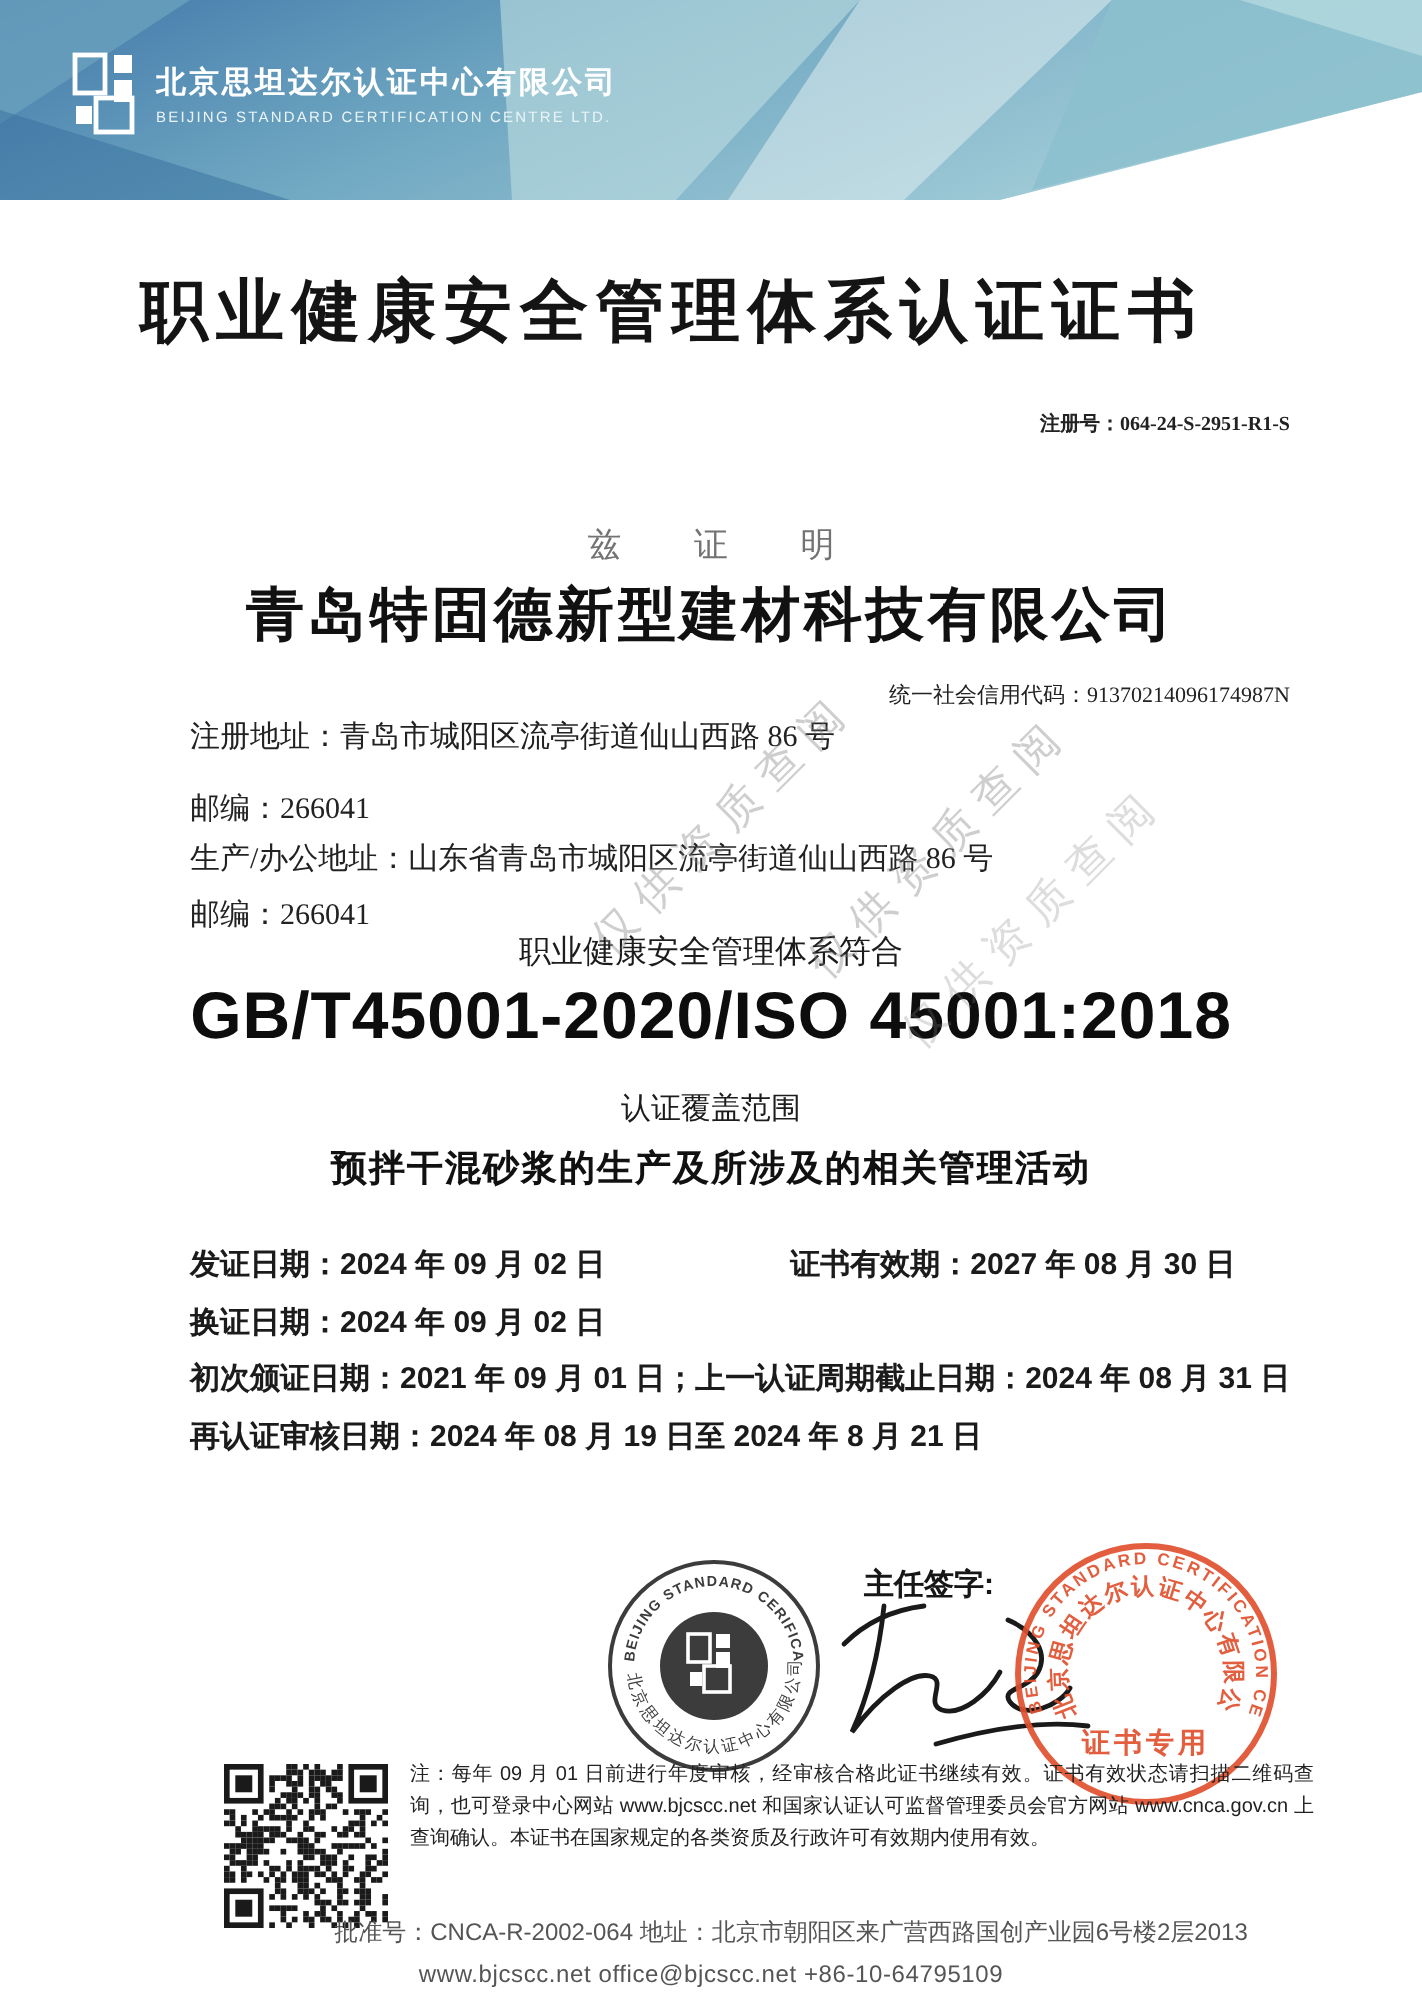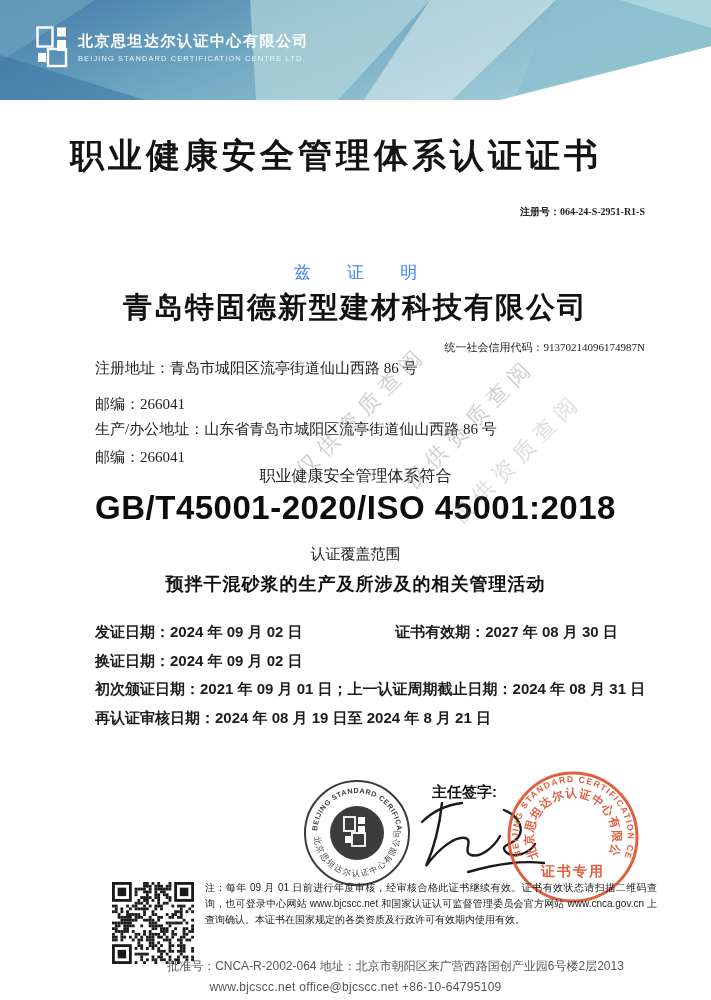--- a/index.html
+++ b/index.html
@@ -13,21 +13,21 @@
   .brand-cn{color:#fff;font-family:"Liberation Sans","DejaVu Sans",sans-serif;
             font-weight:bold;font-size:15px;letter-spacing:1.5px;}
   .brand-en{color:#eaf4f6;font-family:"Liberation Sans","DejaVu Sans",sans-serif;
             font-size:7.5px;letter-spacing:1.1px;margin-top:3px;}
 
   
   .cert-title{position:absolute;left:0;top:133px;width:672px;text-align:center;
               font-size:34px;font-weight:bold;letter-spacing:4px;color:#141414;}
   .reg-line{position:absolute;top:205px;right:66px;font-size:10px;font-weight:bold;color:#222;}
   .certify{position:absolute;left:0;top:261px;width:711px;text-align:center;
-           font-size:17px;letter-spacing:16px;text-indent:16px;color:#3b82f6;}
+           font-size:17px;letter-spacing:16px;text-indent:16px;color:#737373;}
   .company{position:absolute;left:0;top:288px;width:711px;text-align:center;
            font-size:29px;font-weight:bold;letter-spacing:2px;color:#111;}
   .credit{position:absolute;top:340px;right:66px;font-size:11px;color:#222;}
 
   
   .addr{position:absolute;left:95px;font-size:15px;color:#222;}
   .addr.l1{top:359px;} .addr.l2{top:395px;} .addr.l3{top:420px;} .addr.l4{top:448px;}
 
   
   .std-intro{position:absolute;left:0;top:466px;width:711px;text-align:center;font-size:16px;color:#1c1c1c;}

